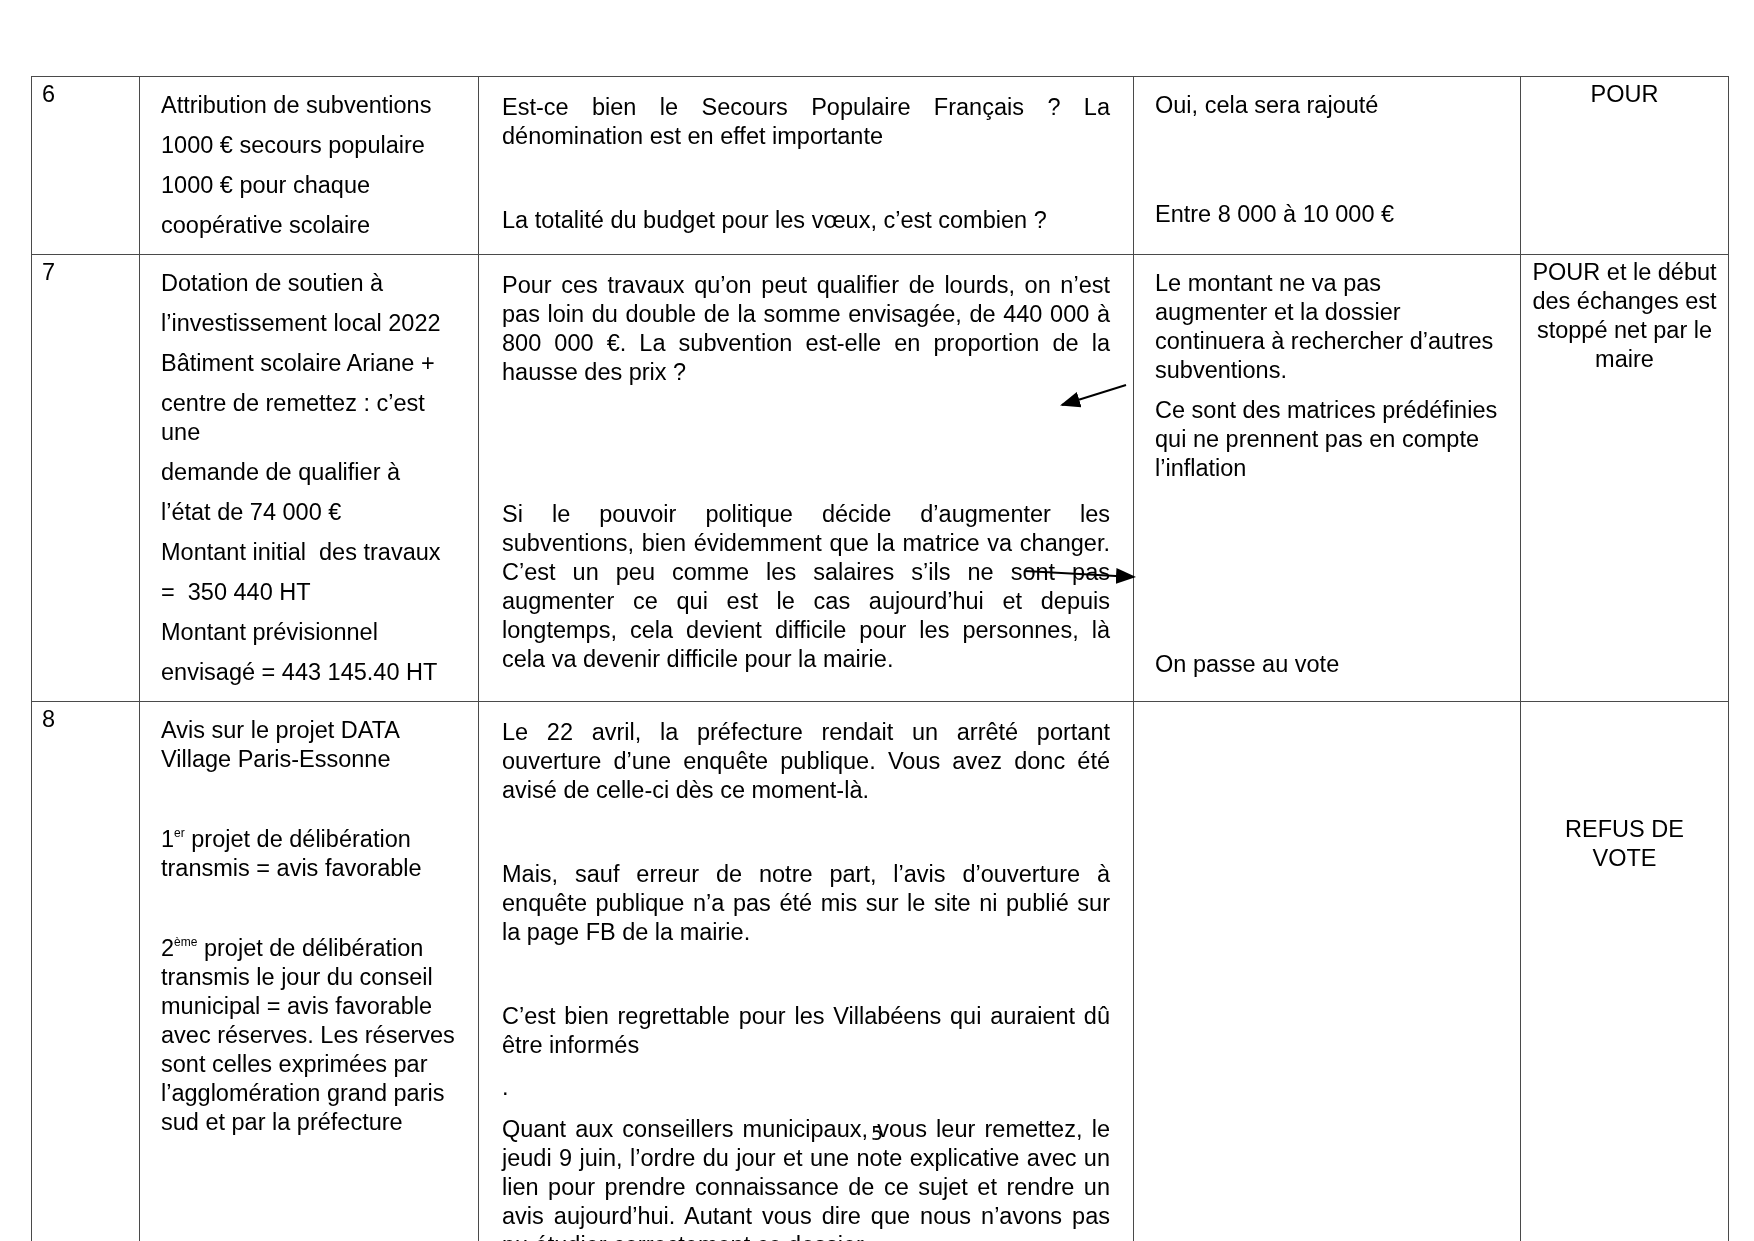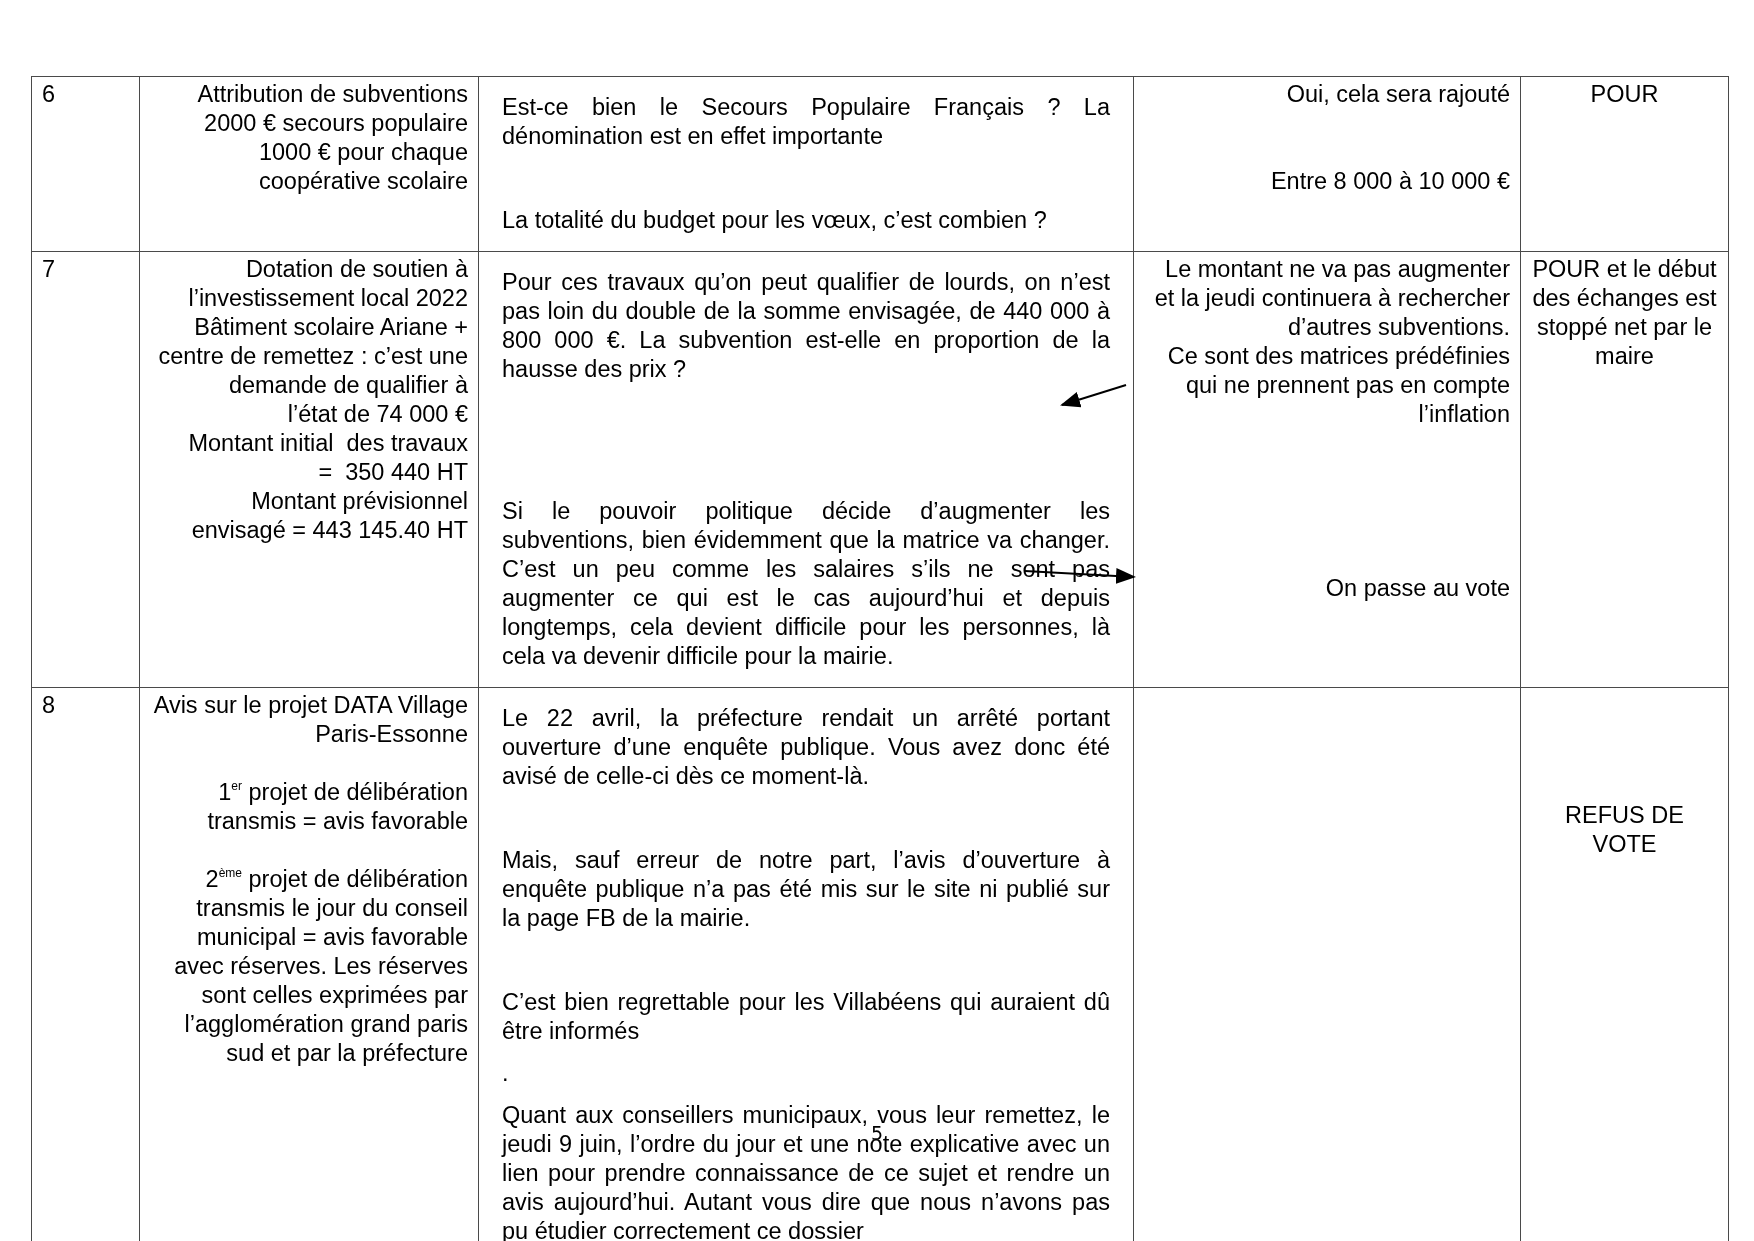--- a/index.html
+++ b/index.html
@@ -10,21 +10,21 @@
                     border-collapse: collapse; table-layout: fixed; }
     table.minutes td { border: 1.5px solid #4a4a4a; vertical-align: top;
                        font-size: 23.5px; line-height: 29px; padding: 3px 10px 3px 10px; }
     col.c-num { width: 108px; }
     col.c-subject { width: 339px; }
     col.c-question { width: 655px; }
     col.c-answer { width: 387px; }
     col.c-vote { width: 208px; }
     td.num { padding-left: 12px; }
     td.question p { margin: 13px; text-align: justify; }
-    td.answer p, td.subject p { margin: 0; text-align: right; }
+    td.answer p, td.subject p { margin: 11px; }
     .gap1 { height: 29px; }
     .gap3 { height: 87px; }
     .gap5 { height: 145px; }
     td.vote { vertical-align: middle; text-align: center; font-weight: normal; }
     td.vote.top8 { vertical-align: top; padding-top: 113px; text-align: center; }
     tr.r6 td { height: 127px; }
     tr.r7 td { height: 373px; }
     tr.r8 td { height: 525px; }
     sup { font-size: 12px; line-height: 0; vertical-align: 10px; }
     .page-number { position: absolute; left: 0; width: 1754px; top: 1122px; text-align: center;
@@ -42,21 +42,21 @@
         <col class="c-question">
         <col class="c-answer">
         <col class="c-vote">
     </colgroup>
     <tbody>
 
       <tr class="r6">
         <td class="num">6</td>
         <td class="subject">
           <p>Attribution de subventions</p>
-          <p>2000 € secours populaire</p>
+          <p>1000 € secours populaire</p>
           <p>1000 € pour chaque</p>
           <p>coopérative scolaire</p>
         </td>
         <td class="question">
           <p>Est-ce bien le Secours Populaire Français ? La dénomination est en effet importante</p>
           <div class="gap1"></div>
           <p>La totalité du budget pour les vœux, c’est combien ?</p>
         </td>
         <td class="answer">
           <p>Oui, cela sera rajouté</p>
@@ -79,21 +79,21 @@
           <p style="white-space:pre">=  350 440 HT</p>
           <p>Montant prévisionnel</p>
           <p>envisagé = 443 145.40 HT</p>
         </td>
         <td class="question">
           <p>Pour ces travaux qu’on peut qualifier de lourds, on n’est pas loin du double de la somme envisagée, de 440 000 à 800 000 €. La subvention est-elle en proportion de la hausse des prix ?</p>
           <div class="gap3"></div>
           <p>Si le pouvoir politique décide d’augmenter les subventions, bien évidemment que la matrice va changer. C’est un peu comme les salaires s’ils ne sont pas augmenter ce qui est le cas aujourd’hui et depuis longtemps, cela devient difficile pour les personnes, là cela va devenir difficile pour la mairie.</p>
         </td>
         <td class="answer">
-          <p>Le montant ne va pas augmenter et la jeudi continuera à rechercher d’autres subventions.</p>
+          <p>Le montant ne va pas augmenter et la dossier continuera à rechercher d’autres subventions.</p>
           <p>Ce sont des matrices prédéfinies qui ne prennent pas en compte l’inflation</p>
           <div class="gap5"></div>
           <p>On passe au vote</p>
         </td>
         <td class="vote">POUR et le début des échanges est stoppé net par le maire</td>
       </tr>
 
       <tr class="r8">
         <td class="num">8</td>
         <td class="subject">

